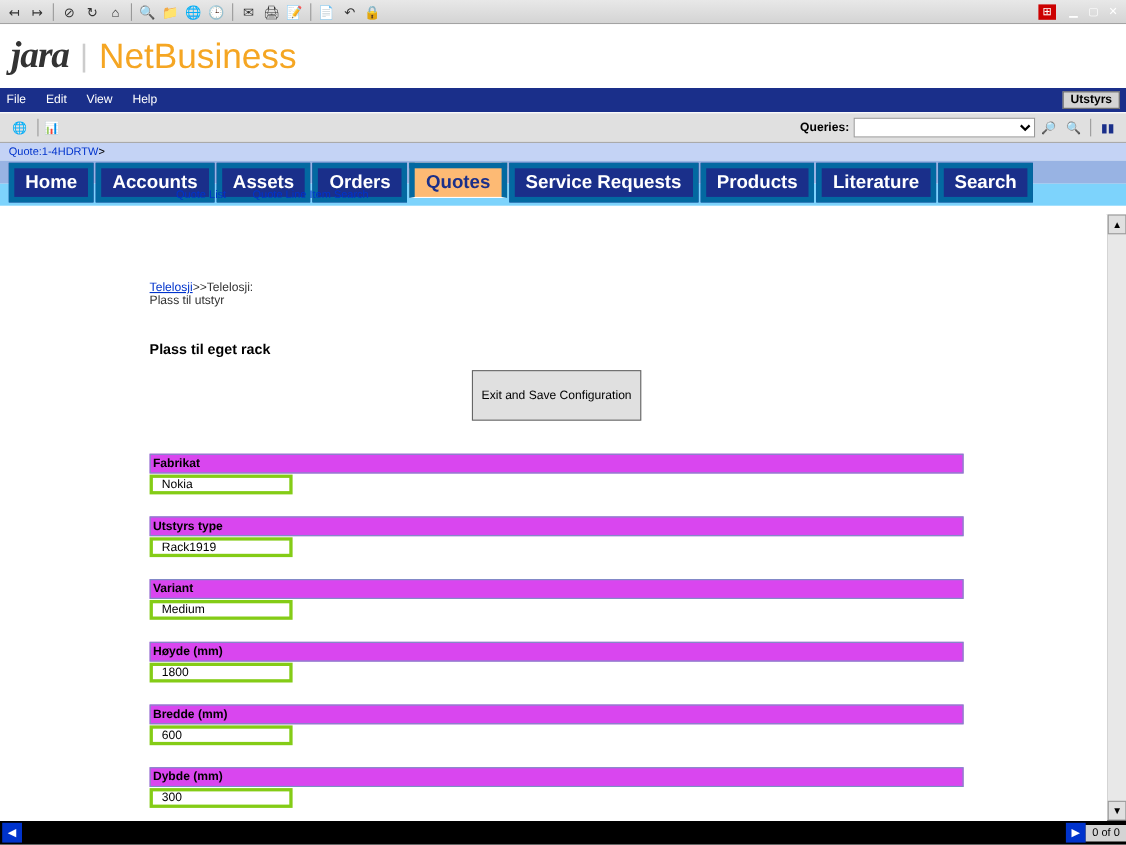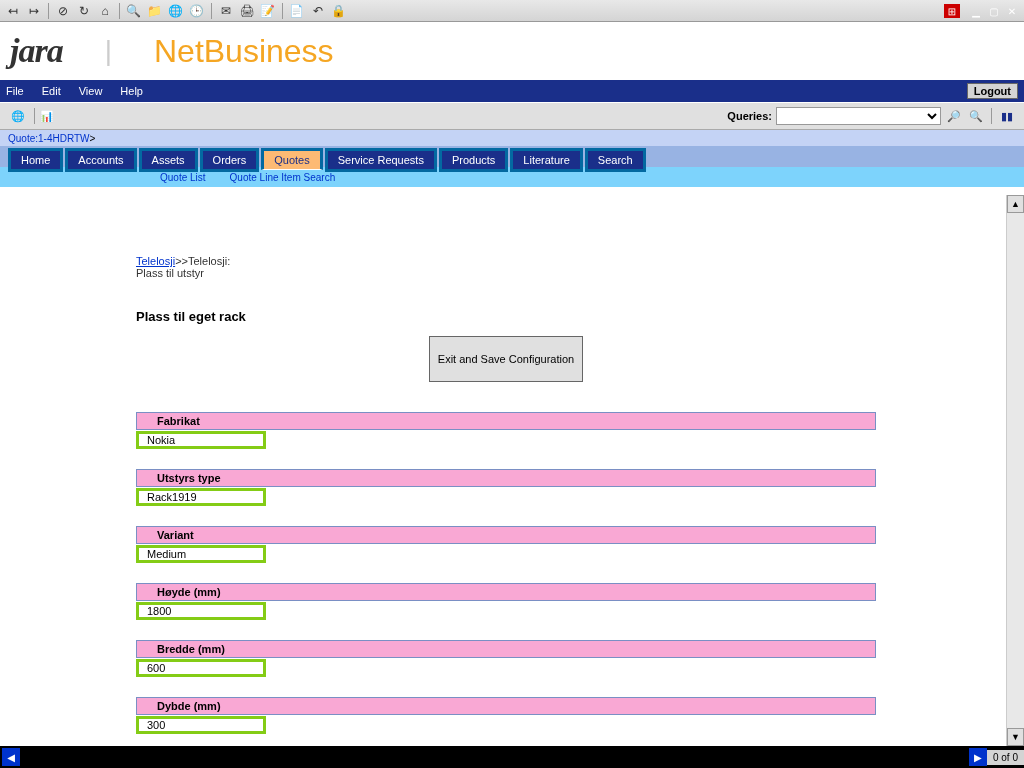--- a/index.html
+++ b/index.html
@@ -5,60 +5,60 @@
 * { margin: 0; padding: 0; box-sizing: border-box; }
 body { font-family: Arial, sans-serif; font-size: 11px; background: #fff; width: 1024px; height: 768px; overflow: hidden; position: relative; }
 
 .browser-toolbar { height: 22px; background: linear-gradient(#e8e8e8, #d4d4d4); border-bottom: 1px solid #999; display: flex; align-items: center; padding: 0 4px; gap: 3px; }
 .browser-toolbar .tb-btn { width: 18px; height: 18px; display: inline-flex; align-items: center; justify-content: center; font-size: 12px; color: #333; cursor: pointer; }
 .separator { width: 1px; height: 16px; background: #999; margin: 0 2px; }
 .win-controls { position: absolute; right: 0; top: 0; height: 22px; display: flex; align-items: center; gap: 2px; padding-right: 4px; }
 .win-controls span { width: 16px; height: 14px; display: inline-flex; align-items: center; justify-content: center; font-size: 10px; color: #fff; cursor: pointer; }
 .win-flag { width: 22px; height: 18px; background: #cc0000; display: inline-flex; align-items: center; justify-content: center; color: #fff; font-size: 10px; margin-right: 6px; }
 
-.brand-bar { height: 58px; background: #fff; display: flex; align-items: center; padding-left: 10px; gap: 32px; }
+.brand-bar { height: 58px; background: #fff; display: flex; align-items: center; padding-left: 10px; }
 .brand-jara { font-family: Georgia, serif; font-size: 34px; font-weight: bold; font-style: italic; color: #333; letter-spacing: -1px; }
 .brand-sep { color: #ccc; font-size: 28px; margin: 0 10px; }
 .brand-net { font-size: 32px; color: #f5a623; font-weight: normal; }
 
 .menubar { height: 22px; background: #1a2f8a; display: flex; align-items: center; padding: 0 6px; }
 .menubar a { color: #fff; text-decoration: none; margin-right: 18px; font-size: 11px; }
 .logout-btn { margin-left: auto; background: #d4d4d4; border: 1px solid #666; padding: 1px 6px; font-size: 11px; font-weight: bold; cursor: pointer; }
 
 .iconbar { height: 28px; background: #e0e0e0; border-top: 1px solid #fff; border-bottom: 1px solid #aaa; display: flex; align-items: center; padding: 0 8px; }
 .iconbar .ic { width: 20px; height: 20px; display: inline-flex; align-items: center; justify-content: center; cursor: pointer; margin-right: 4px; }
 .queries-area { margin-left: auto; display: flex; align-items: center; gap: 4px; }
 .queries-area label { font-weight: bold; font-size: 11px; }
 .queries-area select { width: 165px; height: 18px; font-size: 11px; background: #fff; border: 1px solid #999; }
 .queries-area .qic { width: 18px; height: 18px; display: inline-flex; align-items: center; justify-content: center; cursor: pointer; color: #c88a00; }
 
 .breadcrumb-bar { height: 16px; background: #c4d3f5; padding: 0 8px; font-size: 10px; display: flex; align-items: center; }
 .breadcrumb-bar a { color: #0033cc; text-decoration: none; }
 
 .tabbar { height: 21px; background: #98b3e3; display: flex; align-items: flex-start; padding-left: 8px; padding-top: 2px; gap: 2px; }
-.tab { background: #1a2f8a; color: #fff; font-weight: normal; font-size: 11px; padding: 3px 10px; border: 3px solid #0369a1; cursor: pointer; white-space: nowrap; }
+.tab { background: #1a2f8a; color: #fff; font-weight: bold; font-size: 17px; padding: 3px 10px; border: 5px solid #0369a1; cursor: pointer; white-space: nowrap; }
 .tab.active { background: #fdba74; color: #1a2f8a; border-bottom: 1px solid #fff; }
 
 .subtabbar { height: 20px; background: #7dd3fc; display: flex; align-items: center; padding-left: 160px; gap: 24px; }
 .subtabbar a { color: #0033cc; font-size: 10px; text-decoration: none; }
 
 .content-scroll { position: absolute; top: 195px; left: 0; right: 18px; bottom: 22px; overflow-y: auto; background: #fff; }
 .scrollbar-fake { position: absolute; top: 195px; right: 0; bottom: 22px; width: 18px; background: #e8e8e8; border-left: 1px solid #ccc; }
 .scrollbar-fake .sbtn { height: 18px; background: #e0e0e0; border: 1px solid #999; display: flex; align-items: center; justify-content: center; font-size: 9px; cursor: pointer; }
 .scrollbar-fake .sbtn.bottom { position: absolute; bottom: 0; width: 100%; }
 
 .form-area { padding: 60px 0 0 136px; width: 760px; }
 .crumb-link { color: #0033cc; text-decoration: underline; font-size: 11px; }
 .crumb-text { color: #333; font-size: 11px; }
 .page-title { font-size: 13px; font-weight: bold; margin-top: 30px; margin-bottom: 12px; }
 .exit-btn-wrap { text-align: center; margin-bottom: 30px; width: 740px; }
 .exit-btn { background: #e0e0e0; border: 1px solid #666; padding: 16px 8px; font-size: 11px; cursor: pointer; }
 
 .field-group { margin-bottom: 20px; width: 740px; }
-.field-label { background: #f9a8d4; border: 1px solid #7a8fc4; padding: 2px 20px; font-size: 11px; font-weight: bold; }
+.field-label { background: #d946ef; border: 1px solid #7a8fc4; padding: 2px 2px; font-size: 11px; font-weight: bold; }
 .field-input { width: 130px; height: 18px; font-size: 11px; border: 3px solid #84cc16; padding: 0 8px; margin-top: 1px; }
 
 .statusbar { position: absolute; bottom: 0; left: 0; right: 0; height: 22px; background: #000; display: flex; align-items: center; }
 .status-left { width: 18px; height: 18px; background: #0033cc; color: #fff; display: flex; align-items: center; justify-content: center; margin: 0 2px; font-size: 10px; cursor: pointer; }
 .status-right-group { margin-left: auto; display: flex; align-items: center; }
 .status-count { background: #d4d4d4; color: #000; font-size: 10px; padding: 2px 6px; }
 .status-arrow { width: 18px; height: 18px; background: #0033cc; color: #fff; display: flex; align-items: center; justify-content: center; font-size: 10px; cursor: pointer; }
 </style>
 </head>
 <body>
@@ -95,21 +95,21 @@
   <span class="brand-jara">jara</span>
   <span class="brand-sep">|</span>
   <span class="brand-net">NetBusiness</span>
 </div>
 
 <div class="menubar">
   <a href="#">File</a>
   <a href="#">Edit</a>
   <a href="#">View</a>
   <a href="#">Help</a>
-  <button class="logout-btn">Logout</button>
+  <button class="logout-btn">Utstyrs</button>
 </div>
 
 <div class="iconbar">
   <span class="ic">🌐</span>
   <span class="separator"></span>
   <span class="ic">📊</span>
   <div class="queries-area">
     <label>Queries:</label>
     <select></select>
     <span class="qic">🔎</span>

